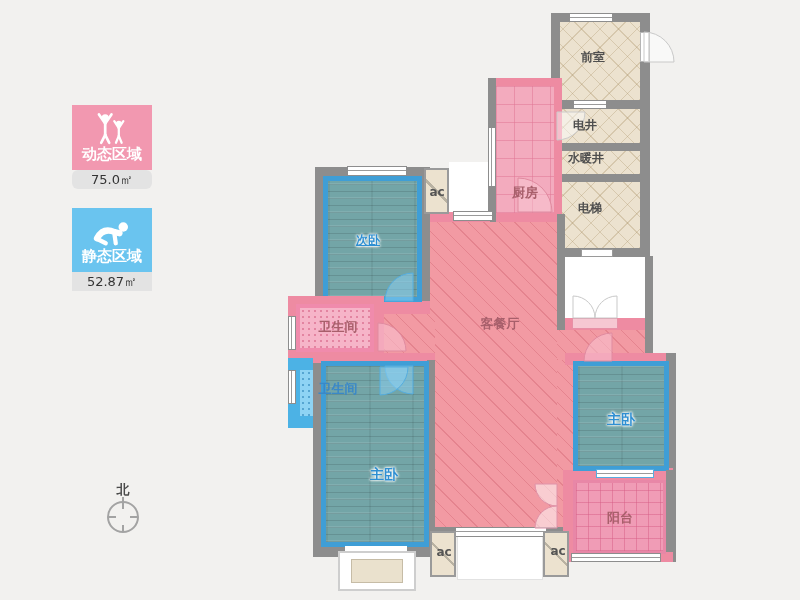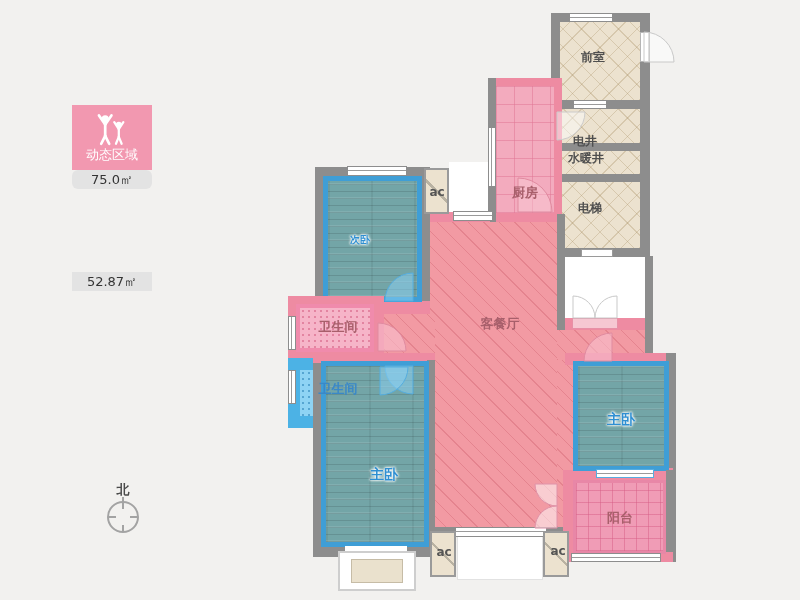--- a/index.html
+++ b/index.html
@@ -40,21 +40,21 @@
   .lbl-blue{color:#2f8fd2;text-shadow:0 0 3px #fff,0 0 3px #fff,0 0 2px #fff;}
   .lbl-pink{color:#a85f6b;}
   .lbl-dark{color:#4f4f4f;font-size:12px;font-weight:600;}
   .lbl-ac{color:#555;font-size:12px;font-weight:600;}
   .acbox{background:#ece2cf;border:2px solid #9a9a9a;
     background-image:linear-gradient(45deg,transparent 47%,#b9b2a2 47%,#b9b2a2 53%,transparent 53%);}
   
   .lgcard{position:absolute;width:80px;left:72px;display:flex;flex-direction:column;align-items:center;justify-content:flex-end;}
   .lgstrip{position:absolute;width:80px;left:72px;height:19px;background:#e3e3e3;color:#333;
     display:flex;align-items:center;justify-content:center;font-size:13px;}
-  .lgtext{color:#fff;font-size:13px;font-weight:normal;margin-bottom:6px;}
+  .lgtext{color:#fff;font-size:15px;font-weight:bold;margin-bottom:6px;}
   svg.overlay{position:absolute;left:0;top:0;pointer-events:none;}
 </style>
 </head>
 <body>
 
 <div id="canvas">
 
   <div class="abs white" style="left:565px;top:257px;width:80px;height:61px;"></div>
   <div class="abs white" style="left:449px;top:162px;width:39px;height:50px;"></div>
   <div class="abs white" style="left:457px;top:536px;width:86px;height:44px;border:1px solid #e2e2e2;"></div>
@@ -153,25 +153,25 @@
     <g stroke="#a3a3a3" stroke-width="2" fill="none">
       <circle cx="123" cy="517" r="15"></circle>
       <line x1="123" y1="497" x2="123" y2="509"></line>
       <line x1="123" y1="525" x2="123" y2="531"></line>
       <line x1="109" y1="517" x2="116" y2="517"></line>
       <line x1="130" y1="517" x2="137" y2="517"></line>
     </g>
   </svg>
 
   <div class="lbl lbl-dark" style="left:593px;top:57px;">前室</div>
-  <div class="lbl lbl-dark" style="left:585px;top:141px;">电井</div>
+  <div class="lbl lbl-dark" style="left:585px;top:125px;">电井</div>
   <div class="lbl lbl-dark" style="left:586px;top:158px;">水暖井</div>
   <div class="lbl lbl-dark" style="left:590px;top:208px;">电梯</div>
   <div class="lbl lbl-pink" style="left:525px;top:144px;margin-top:48px;">厨房</div>
-  <div class="lbl lbl-blue" style="left:360px;top:240px;font-size:10px;">次卧</div>
+  <div class="lbl lbl-blue" style="left:368px;top:240px;font-size:12px;text-decoration:underline;">次卧</div>
   <div class="lbl lbl-pink" style="left:500px;top:323px;">客餐厅</div>
   <div class="lbl lbl-pink" style="left:338px;top:326px;">卫生间</div>
   <div class="lbl" style="left:338px;top:388px;color:#3a88c8;">卫生间</div>
   <div class="lbl lbl-blue" style="left:384px;top:474px;font-size:14px;">主卧</div>
   <div class="lbl lbl-blue" style="left:621px;top:419px;font-size:14px;">主卧</div>
   <div class="lbl lbl-pink" style="left:620px;top:517px;">阳台</div>
   <div class="lbl lbl-ac" style="left:437px;top:192px;">ac</div>
   <div class="lbl lbl-ac" style="left:444px;top:552px;">ac</div>
   <div class="lbl lbl-ac" style="left:558px;top:551px;">ac</div>
   <div class="lbl" style="left:123px;top:489px;color:#4a4a4a;font-size:13px;">北</div>
@@ -192,15 +192,26 @@
           <line x1="11" y1="-11" x2="7" y2="-5"></line>
           <line x1="7" y1="2" x2="4.5" y2="8"></line>
           <line x1="7" y1="2" x2="9.5" y2="8"></line>
         </g>
       </g>
     </svg>
     <div class="lgtext">动态区域</div>
   </div>
   <div class="lgstrip" style="top:170px;border-radius:6px;">75.0㎡</div>
 
+  <div class="lgcard" style="top:208px;height:64px;background:#6ac4ef;">
+    <svg width="46" height="30" viewBox="-16 -16 34 24">
+      <g stroke="#fff" stroke-linecap="round" fill="#fff">
+        <circle cx="10" cy="-8" r="3.8" stroke="none"></circle>
+        <path d="M-11,1 Q-6,-8 3,-4 L7,-3" fill="none" stroke-width="5"></path>
+        <line x1="-10" y1="2" x2="-4" y2="5" stroke-width="3.4"></line>
+        <line x1="3" y1="-2" x2="4" y2="5" stroke-width="3.4"></line>
+      </g>
+    </svg>
+    <div class="lgtext">静态区域</div>
+  </div>
   <div class="lgstrip" style="top:272px;">52.87㎡</div>
 
 </div>
 
 </body></html>

